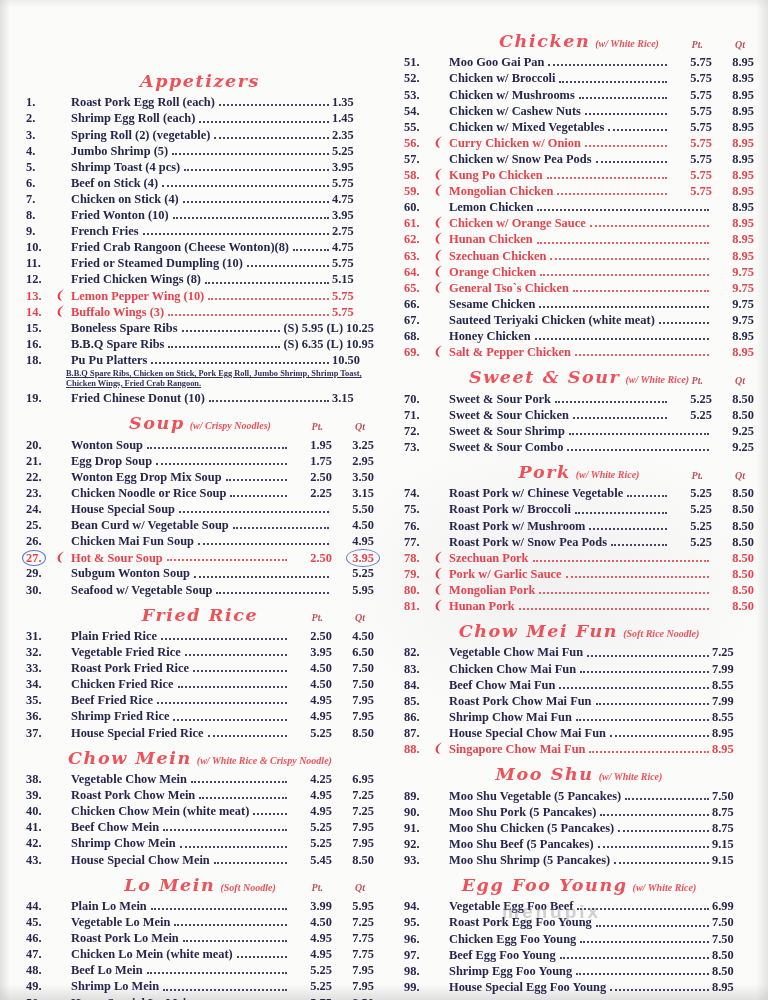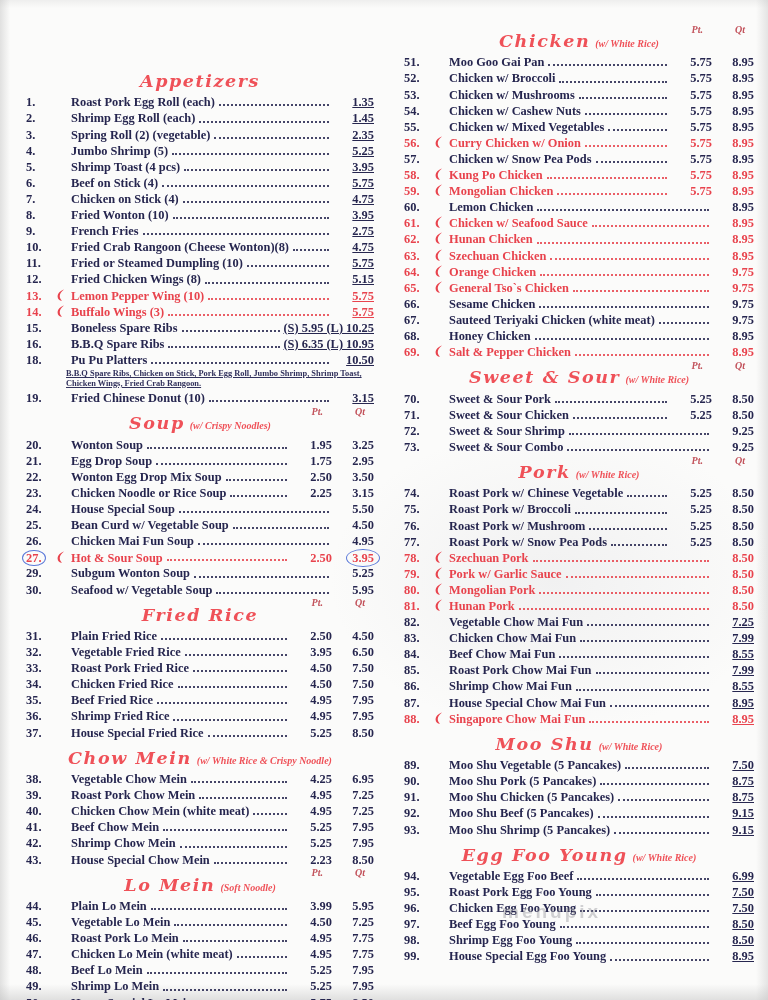--- a/index.html
+++ b/index.html
@@ -17,41 +17,41 @@
   .col{position:absolute;top:24px;}
   .col-left{left:26px;width:348px;margin-top:40px;}
   .col-right{left:404px;width:350px;}
 
   .sec-head{position:relative;text-align:center;margin:7px 0 3px;line-height:1.15;}
   .sec-title{
     color:#ef5158;font-family:"DejaVu Serif", serif;font-weight:bold;font-style:italic;
     font-size:17.5px;letter-spacing:1.6px;
   }
   .sec-sub{color:#ef5158;font-size:10px;font-style:italic;font-weight:bold;margin-left:5px;}
-  .ptqt{position:absolute;right:0;bottom:16px;display:flex;}
+  .ptqt{position:absolute;right:0;bottom:1px;display:flex;}
   .ptqt span{
     width:42px;text-align:right;padding-right:9px;box-sizing:border-box;
     color:#c2525b;font-size:10px;font-weight:bold;font-style:italic;
   }
 
   .row{
     display:flex;align-items:baseline;height:16.1px;line-height:16.1px;
     color:#26264f;font-weight:bold;font-size:12.4px;white-space:nowrap;
   }
   .row.red{color:#e8434d;}
   .num{flex:0 0 30px;width:30px;}
   .sp{flex:0 0 15px;width:15px;color:inherit;}
   .sp svg{position:relative;top:1px;}
   .name{flex:0 0 auto;padding-right:1px;}
   .leader{
     flex:1 1 auto;min-width:6px;align-self:flex-end;
     border-bottom:2px dotted currentColor;margin:0 3px 4px 3px;opacity:.85;
   }
   .pt,.qt{flex:0 0 42px;width:42px;text-align:right;}
-  .price{flex:0 0 auto;min-width:42px;text-align:right;text-decoration:underline;}
+  .price{flex:0 0 auto;min-width:42px;text-align:left;}
 
   .circled{
     border:1.6px solid #5b79d9;border-radius:50%;
     padding:0 3px;margin-left:-4px;box-sizing:border-box;
   }
   .circled-price{
     display:inline-block;border:1.6px solid #5b79d9;border-radius:50%;
     padding:0 5px;margin-right:-6px;
   }
 
@@ -396,21 +396,21 @@
           <span class="name">Shrimp Chow Mein</span>
           <span class="leader"></span>
           <span class="pt">5.25</span>
           <span class="qt">7.95</span>
         </div>
         <div class="row">
           <span class="num">43.</span>
           <span class="sp"></span>
           <span class="name">House Special Chow Mein</span>
           <span class="leader"></span>
-          <span class="pt">2.23</span>
+          <span class="pt">5.45</span>
           <span class="qt">8.50</span>
         </div>
       </div>
       <div class="menu-section">
         <div class="sec-head"><span class="sec-title">Lo Mein</span><span class="sec-sub">(Soft Noodle)</span><span class="ptqt">
             <span>Pt.</span>
             <span>Qt</span>
           </span></div>
         <div class="row">
           <span class="num">44.</span>
@@ -562,21 +562,21 @@
           <span class="sp"></span>
           <span class="name">Lemon Chicken</span>
           <span class="leader"></span>
           <span class="qt">8.95</span>
         </div>
         <div class="row red">
           <span class="num">61.</span>
           <span class="sp"><svg width="9" height="12" viewBox="0 0 9 12" aria-hidden="true">
               <path d="M8 0.4 C4.2 1.6 1.6 4.4 1.6 7.4 C1.6 9.9 3.3 11.6 6 11.8 C4.3 10.3 3.6 8.6 3.8 6.6 C4 4.4 5.5 2.2 8 0.4 Z" fill="currentColor"></path>
             </svg></span>
-          <span class="name">Chicken w/ Seafood Sauce</span>
+          <span class="name">Chicken w/ Orange Sauce</span>
           <span class="leader"></span>
           <span class="qt">8.95</span>
         </div>
         <div class="row red">
           <span class="num">62.</span>
           <span class="sp"><svg width="9" height="12" viewBox="0 0 9 12" aria-hidden="true">
               <path d="M8 0.4 C4.2 1.6 1.6 4.4 1.6 7.4 C1.6 9.9 3.3 11.6 6 11.8 C4.3 10.3 3.6 8.6 3.8 6.6 C4 4.4 5.5 2.2 8 0.4 Z" fill="currentColor"></path>
             </svg></span>
           <span class="name">Hunan Chicken</span>
           <span class="leader"></span>
@@ -744,20 +744,21 @@
           <span class="num">81.</span>
           <span class="sp"><svg width="9" height="12" viewBox="0 0 9 12" aria-hidden="true">
               <path d="M8 0.4 C4.2 1.6 1.6 4.4 1.6 7.4 C1.6 9.9 3.3 11.6 6 11.8 C4.3 10.3 3.6 8.6 3.8 6.6 C4 4.4 5.5 2.2 8 0.4 Z" fill="currentColor"></path>
             </svg></span>
           <span class="name">Hunan Pork</span>
           <span class="leader"></span>
           <span class="qt">8.50</span>
         </div>
       </div>
       <div class="menu-section">
+        <div class="sec-head"><span class="sec-title">Chow Mei Fun</span><span class="sec-sub">(Soft Rice Noodle)</span></div>
         <div class="row">
           <span class="num">82.</span>
           <span class="sp"></span>
           <span class="name">Vegetable Chow Mai Fun</span>
           <span class="leader"></span>
           <span class="price">7.25</span>
         </div>
         <div class="row">
           <span class="num">83.</span>
           <span class="sp"></span>

